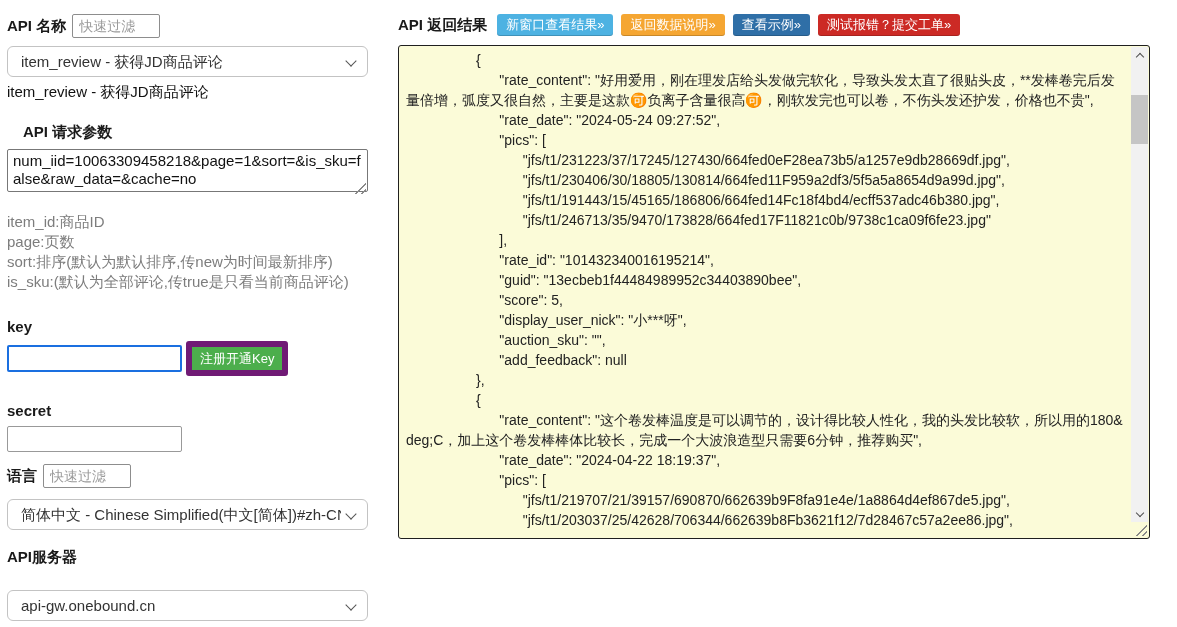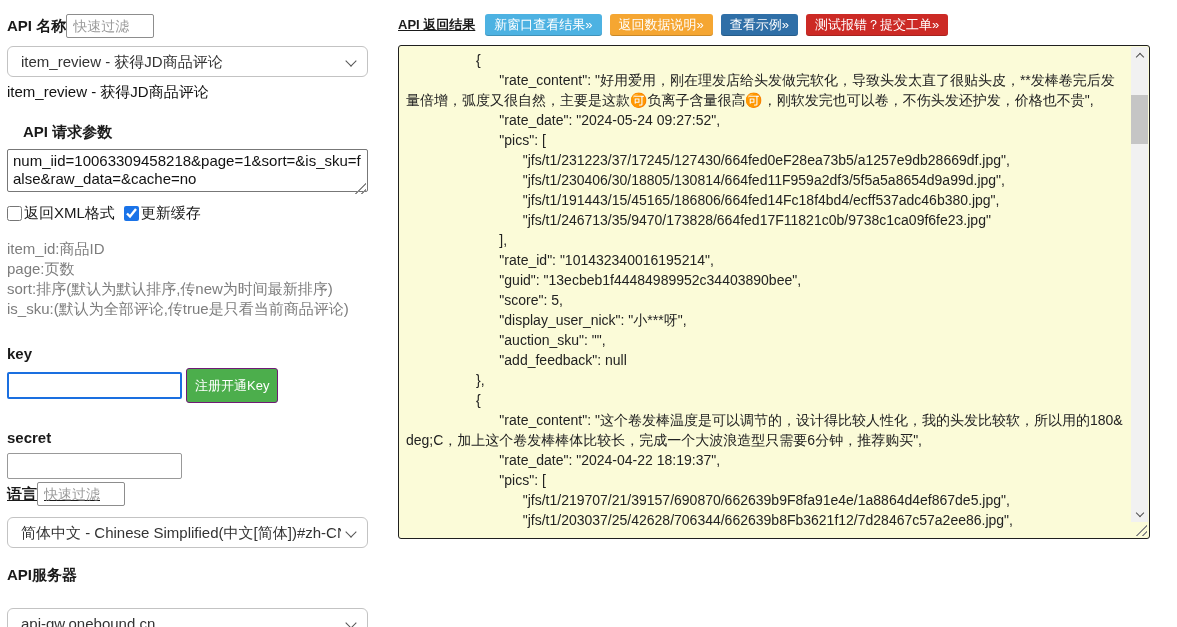--- a/index.html
+++ b/index.html
@@ -3,21 +3,21 @@
 <meta charset="utf-8">
 <style>
   * { margin:0; padding:0; box-sizing:border-box; }
   html,body { width:1177px; height:627px; background:#fff; overflow:hidden;
               font-family:"Liberation Sans", sans-serif; color:#1a1a1a; }
 
   .left-panel  { position:absolute; left:7px;  top:14px; width:361px; }
   .right-panel { position:absolute; left:398px; top:14px; width:752px; }
 
   
-  .inline-row { display:flex; align-items:center; gap:0; }
+  .inline-row { display:flex; align-items:center; gap:6px; }
   .bold-label { font-weight:700; font-size:15px; white-space:nowrap; }
   .filter-input { width:88px; height:24px; border:1px solid #8d8d8d; border-radius:2px;
                   padding:2px 6px; font-size:14px; font-family:inherit; color:#333; }
   .filter-input::placeholder { color:#9a9a9a; }
 
   .select-wrap { position:relative; width:100%; margin-top:8px; }
   .select-wrap select {
       width:100%; height:31px; appearance:none; -webkit-appearance:none;
       border:1px solid #c3c3c3; border-radius:6px; background:#fff;
       font-size:15px; color:#333; padding:0 26px 0 13px; font-family:inherit; }
@@ -41,34 +41,34 @@
   .checkbox-row input { width:15px; height:15px; accent-color:#1a73e8; margin-right:2px; }
   .checkbox-row .gap { width:9px; }
 
   .help-lines { margin-top:16px; font-size:15px; line-height:20px; color:#7d7d7d; }
 
   .key-label { font-weight:700; font-size:15px; margin-top:26px; }
   .key-row { display:flex; align-items:center; margin-top:6px; gap:4px; }
   .key-input { width:175px; height:27px; border:2px solid var(--key-input-border,#1a6fe0);
                border-radius:2px; padding:2px 6px; font-size:14px; }
   .register-key-btn { height:35px; background:var(--register-key,#4cae4c); color:#fff;
-      border:1px solid #701a75; border-radius:3px; font-size:13px; padding:0 8px;
+      border:6px solid #701a75; border-radius:3px; font-size:13px; padding:0 8px;
       font-family:inherit; cursor:pointer; white-space:nowrap; }
   .secret-input { width:175px; height:26px; border:1px solid #999; border-radius:2px;
                   padding:2px 6px; font-size:14px; margin-top:7px; }
 
-  .lang-row { margin-top:3px;text-decoration:underline; }
+  .lang-row { margin-top:12px; }
   .server-label { font-weight:700; font-size:15px; margin-top:18px; }
   .test-button { width:100%; height:38px; margin-top:19px; border:none; border-radius:4px;
       background:var(--test-button,#2a6496); color:#fff; font-size:15px;
       font-family:inherit; cursor:pointer; }
 
   
   .result-header { display:flex; align-items:center; gap:8px; }
-  .result-title { font-weight:700; font-size:13px; margin-right:2px;text-decoration:underline; }
+  .result-title { font-weight:700; font-size:15px; margin-right:2px; }
   .hdr-btn { border:none; border-radius:3px; color:#fff; font-size:13px; height:22px;
              padding:0 9px; font-family:inherit; cursor:pointer; white-space:nowrap;
              box-shadow:inset 0 -1px 0 rgba(0,0,0,.18); }
   .btn-new-window { background:var(--btn-new-window,#4db2e2); }
   .btn-data-desc  { background:var(--btn-data-desc,#f5a632); }
   .btn-example    { background:var(--btn-example,#2f6fa7); }
   .btn-report     { background:var(--btn-report,#cc2a25); }
 
   .result-box { position:relative; margin-top:9px; height:494px; overflow:hidden;
       background:var(--result-bg,#fbfbd8); border:1px solid #1f1f1f; border-radius:3px; }
@@ -103,27 +103,20 @@
 
   <div class="api-desc">item_review - 获得JD商品评论</div>
 
   <div class="section-label">API 请求参数</div>
 
   <div class="params-wrap">
     <textarea class="params-textarea" style="">num_iid=10063309458218&amp;page=1&amp;sort=&amp;is_sku=false&amp;raw_data=&amp;cache=no</textarea>
     <div class="grip"></div>
   </div>
 
-  <div class="checkbox-row">
-    <input type="checkbox" style="">
-    <span>返回XML格式</span>
-    <span class="gap"></span>
-    <input type="checkbox" checked="" style="">
-    <span>更新缓存</span>
-  </div>
 
   <div class="help-lines">
     <div>item_id:商品ID</div>
     <div>page:页数</div>
     <div>sort:排序(默认为默认排序,传new为时间最新排序)</div>
     <div>is_sku:(默认为全部评论,传true是只看当前商品评论)</div>
   </div>
 
   <div class="key-label">key</div>
   <div class="key-row">

